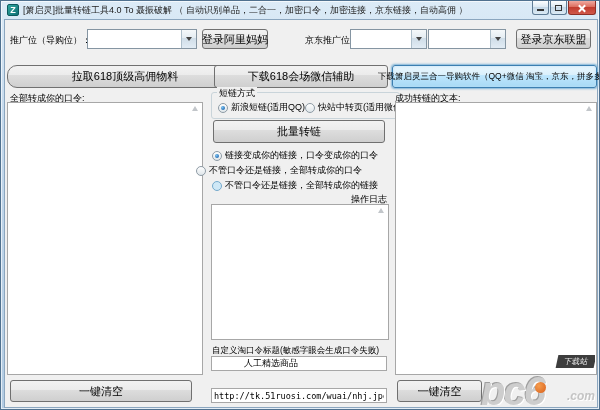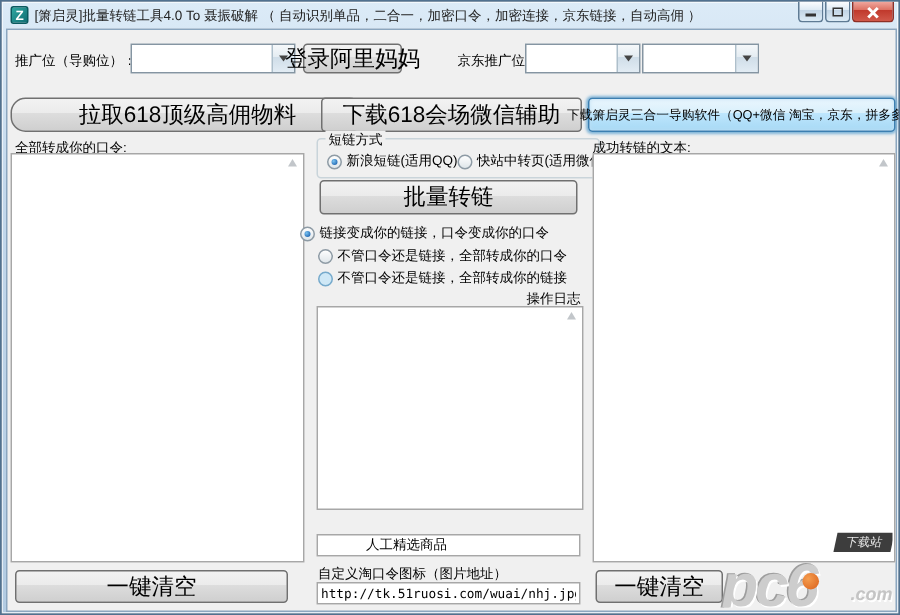--- a/index.html
+++ b/index.html
@@ -26,21 +26,21 @@
   .glyph-min{width:7px;height:2px;background:#333;margin-top:5px;}
   .glyph-max{width:7px;height:6px;border:1.5px solid #333;}
   .glyph-close{position:relative;width:8px;height:8px;}
   .glyph-close:before,.glyph-close:after{content:"";position:absolute;left:3px;top:0;width:2px;height:9px;background:#fff;}
   .glyph-close:before{transform:rotate(45deg);} .glyph-close:after{transform:rotate(-45deg);}
   
   .client{position:absolute;left:3px;top:18px;width:594px;height:389px;background:#f0f0f0;
     border:1px solid #8ba6bf;}
   .lbl{position:absolute;font-size:9px;color:#000;white-space:nowrap;}
   
-  .btn{position:absolute;border:1px solid #707070;border-radius:3px;font-size:15px;color:#000;
+  .btn{position:absolute;border:1px solid #707070;border-radius:3px;font-size:11px;color:#000;
     background:linear-gradient(180deg,#f2f2f2,#ebebeb 45%,#dddddd 45%,#cfcfcf);
     display:flex;align-items:center;justify-content:center;cursor:default;white-space:nowrap;}
   .btn.focused{border-color:#3c7fb1;box-shadow:0 0 2px 1px #7db4d8, inset 0 0 3px #bfe0f5;
     background:linear-gradient(180deg,#eaf6fd,#d9f0fc 45%,#bee6fd 45%,#a7d9f5);}
   
   .combo{position:absolute;height:20px;background:#fff;border:1px solid #8595a2;display:flex;align-items:center;}
   .combo .val{flex:1;font-size:9px;padding-left:3px;color:#000;}
   .combo .drop{width:15px;height:100%;display:flex;align-items:center;justify-content:center;
     background:linear-gradient(180deg,#f5f8fa,#e4ecf2 45%,#cfdde8 45%,#e2ecf4);border-left:1px solid #aebfcb;}
   .arrow-down{width:0;height:0;border-left:3px solid transparent;border-right:3px solid transparent;border-top:4px solid #444;}
@@ -111,20 +111,21 @@
       <div class="drop">
           <div class="arrow-down"></div>
         </div>
     </div>
     <div class="combo" style="left:423px;top:9px;width:78px;">
       <div class="val"></div>
       <div class="drop">
           <div class="arrow-down"></div>
         </div>
     </div>
+    <div class="btn" style="left:511px;top:9px;width:75px;height:20px;">登录京东联盟</div>
 
     <div class="btn" style="left:2px;top:45px;width:236px;height:23px;border-radius:10px;">拉取618顶级高佣物料</div>
     <div class="btn" style="left:209px;top:45px;width:174px;height:23px;">下载618会场微信辅助</div>
     <div class="btn focused" style="left:387px;top:45px;width:205px;height:23px;font-size:8.5px;">下载箫启灵三合一导购软件（QQ+微信 淘宝，京东，拼多多）</div>
 
     <div class="lbl" style="left:5px;top:72px;">全部转成你的口令:</div>
     <div class="tbox" style="left:2px;top:82px;width:196px;height:273px;">
       <textarea style=""></textarea>
       <div class="scroll-up"></div>
     </div>
@@ -137,41 +138,41 @@
         <span>新浪短链(适用QQ)</span>
       </div>
       <div class="radio-row" style="left:93px;top:8px;">
         <div class="radio"></div>
         <span>快站中转页(适用微信)</span>
       </div>
     </div>
 
     <div class="btn" style="left:208px;top:100px;width:172px;height:23px;">批量转链</div>
 
-    <div class="radio-row" style="left:195px;top:129px;justify-content:flex-end;">
+    <div class="radio-row" style="left:207px;top:129px;justify-content:flex-end;">
       <div class="radio sel"></div>
       <span>链接变成你的链接，口令变成你的口令</span>
     </div>
-    <div class="radio-row" style="left:207px;top:144px;">
+    <div class="radio-row" style="left:191px;top:144px;">
       <div class="radio"></div>
       <span>不管口令还是链接，全部转成你的口令</span>
     </div>
     <div class="radio-row" style="left:207px;top:159px;">
       <div class="radio hot"></div>
       <span>不管口令还是链接，全部转成你的链接</span>
     </div>
 
     <div class="lbl" style="left:204px;top:173px;width:178px;text-align:right;">操作日志</div>
     <div class="tbox" style="left:206px;top:184px;width:178px;height:136px;">
       <textarea style=""></textarea>
       <div class="scroll-up"></div>
     </div>
 
+    <div class="lbl" style="left:207px;top:325px;font-size:8.5px;">自定义淘口令标题(敏感字眼会生成口令失败)</div>
     <input class="field" style="left: 206px; top: 336px; width: 176px; padding-left: 32px;" value="人工精选商品">
-    <div class="lbl" style="left:207px;top:356px;">自定义淘口令图标（图片地址）</div>
     <input class="field url" style="left: 206px; top: 368px; width: 176px;" value="http://tk.51ruosi.com/wuai/nhj.jpg">
 
     <div class="lbl" style="left:390px;top:72px;">成功转链的文本:</div>
     <div class="tbox" style="left:390px;top:82px;width:202px;height:273px;">
       <textarea style=""></textarea>
       <div class="scroll-up"></div>
     </div>
     <div class="btn" style="left:392px;top:360px;width:85px;height:22px;">一键清空</div>
 
     <div class="watermark">

